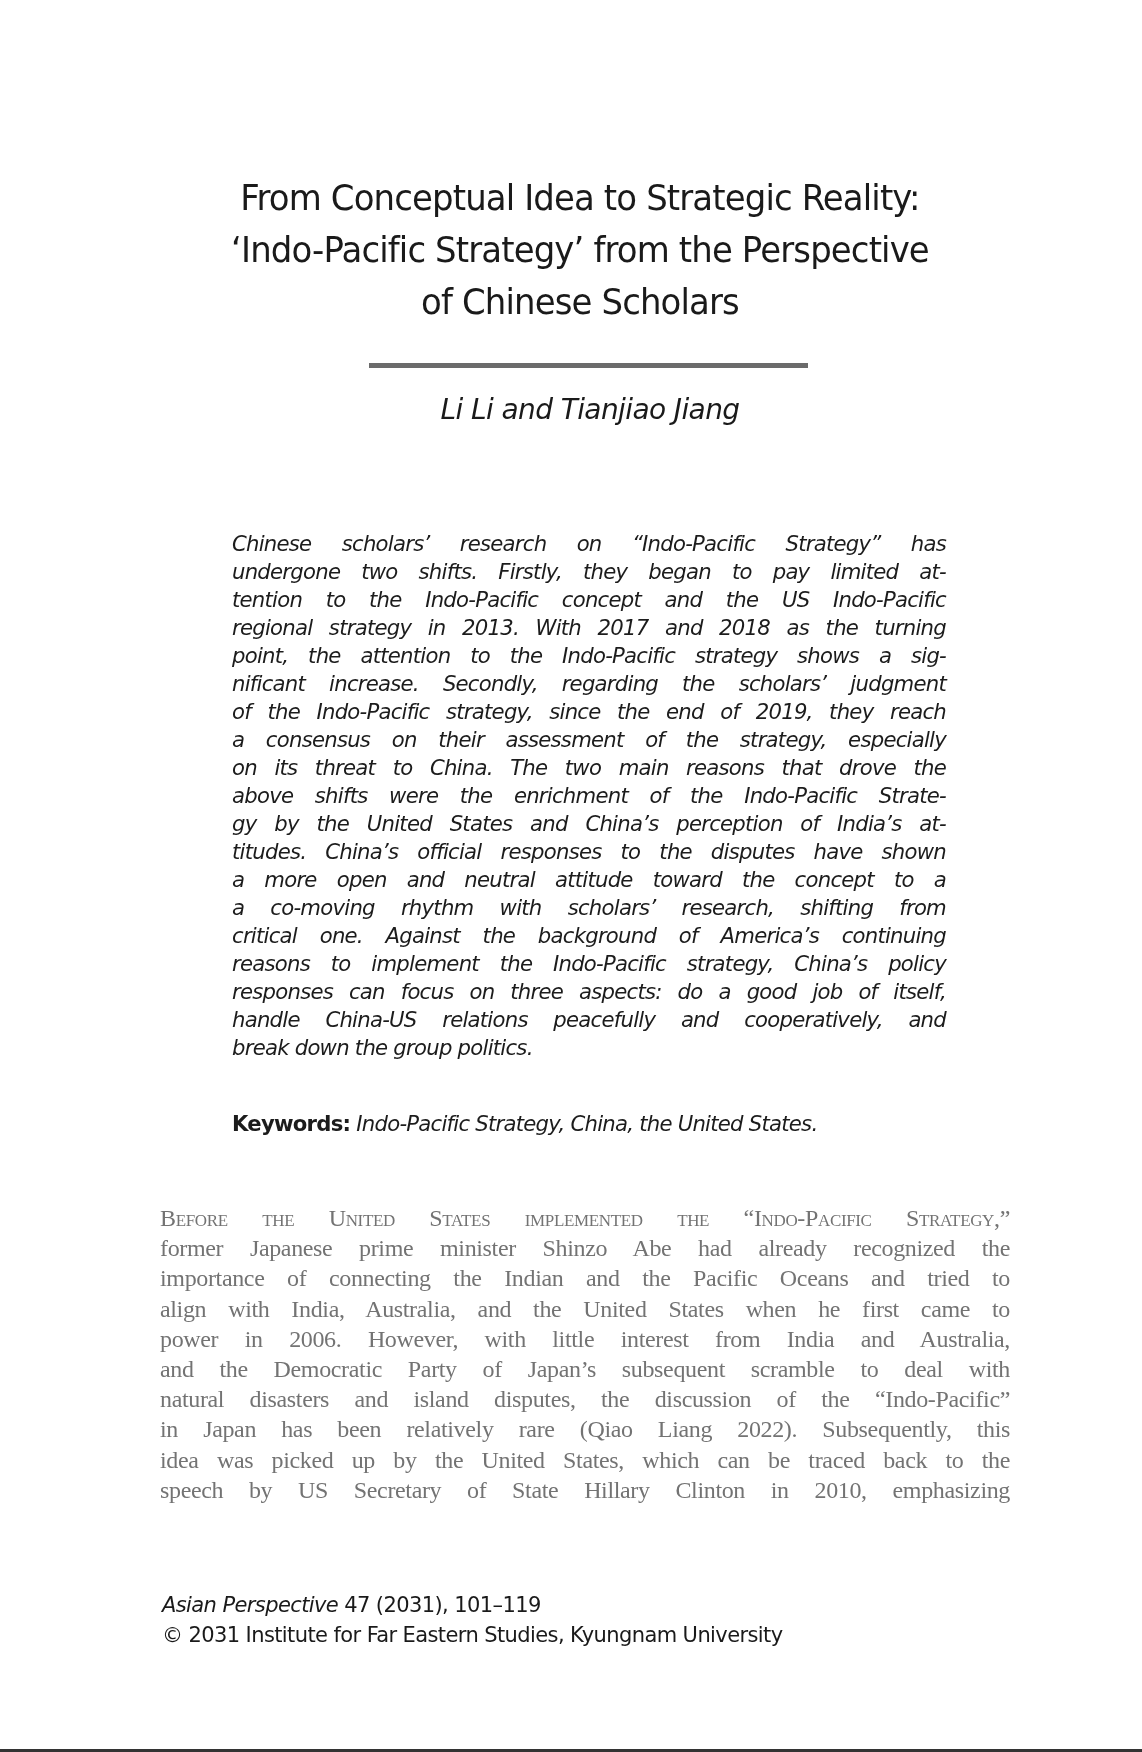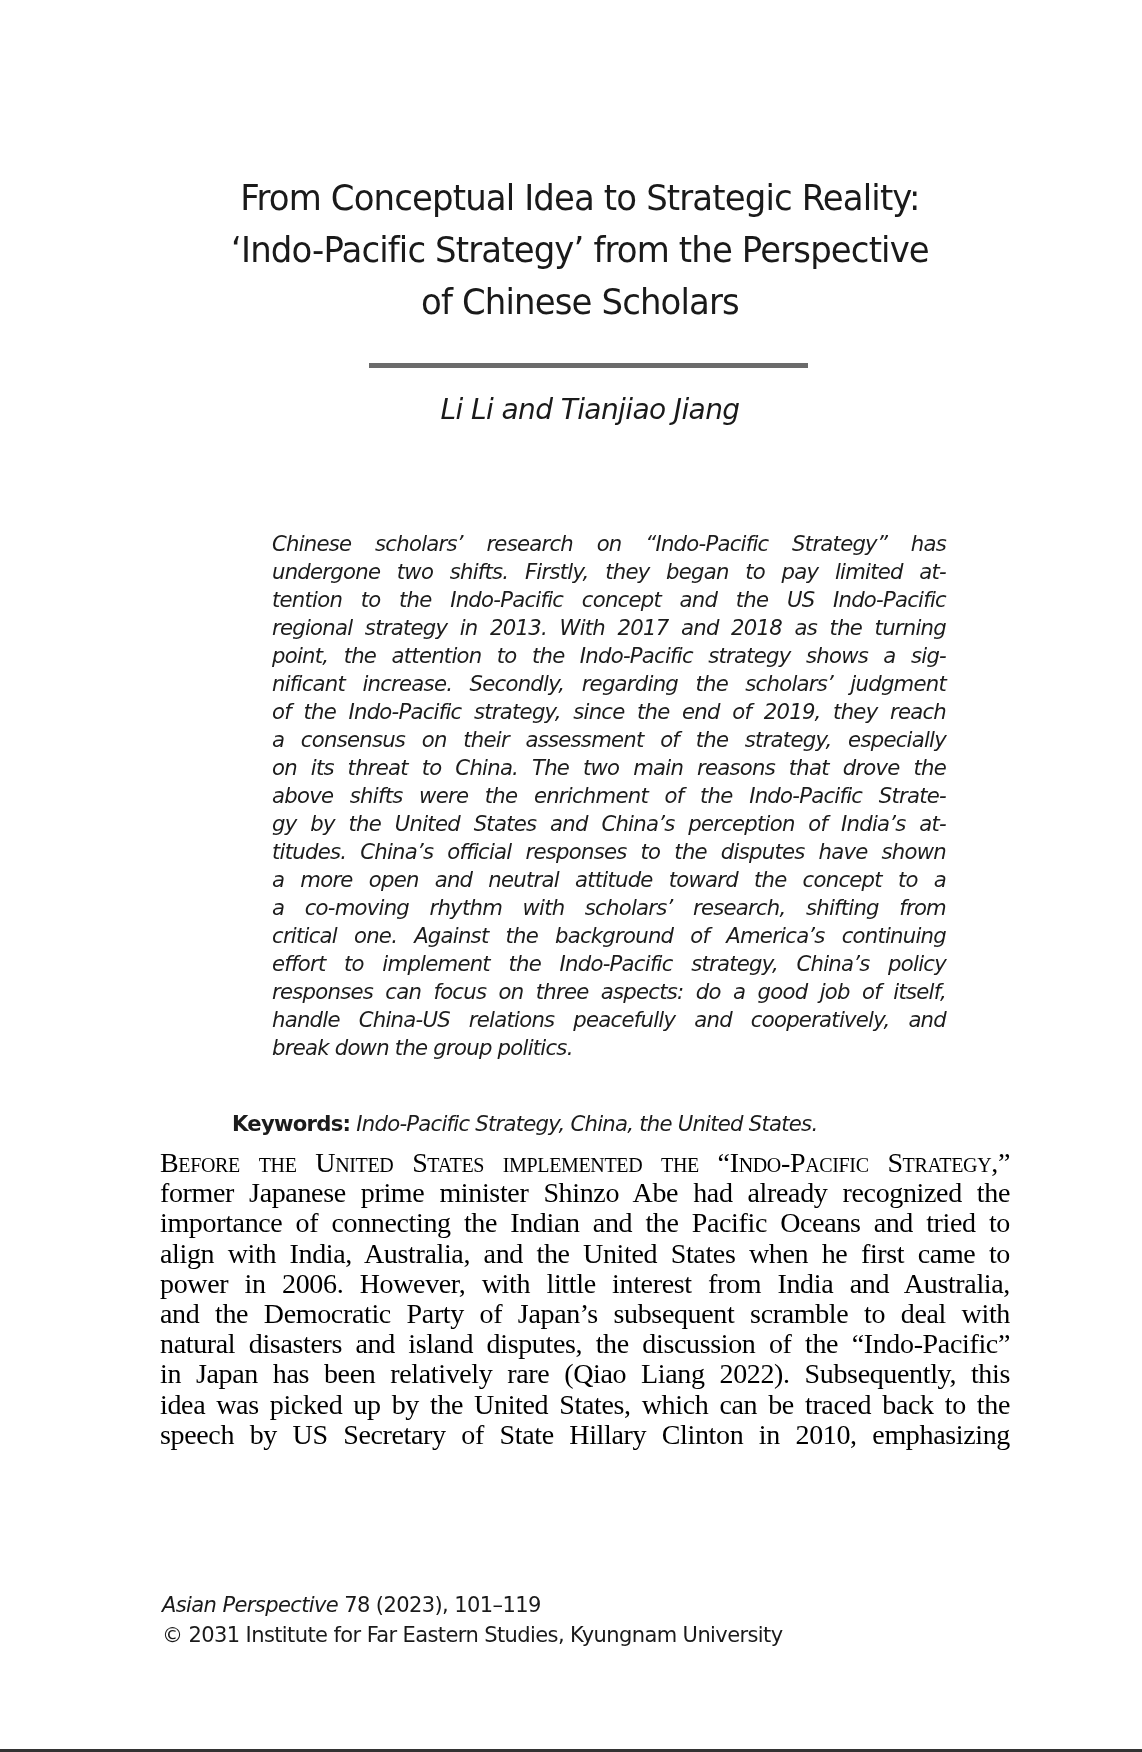--- a/index.html
+++ b/index.html
@@ -13,30 +13,30 @@
 
   .title-rule { position: absolute; left: 369px; top: 363px; width: 439px; height: 5px; background: #6b6b6b; }
 
   .authors { position: absolute; left: 150px; top: 393px; width: 880px; text-align: center;
     font-family: "DejaVu Sans", sans-serif; font-style: italic; font-size: 28px; line-height: 34px;
     letter-spacing: -0.6px; color: #1a1a1a; }
 
   .abstract { position: absolute; left: 232px; top: 530px; width: 714px;
     font-family: "DejaVu Sans", sans-serif; font-style: italic; font-size: 21.2px; line-height: 28px;
     letter-spacing: -0.75px; color: #1c1c1c; }
-  .abstract .ln { display: block; text-align: justify; text-align-last: justify; white-space: nowrap; height: 28px; margin-left: 40px; }
+  .abstract .ln { display: block; text-align: justify; text-align-last: justify; white-space: nowrap; height: 28px; }
   .abstract .ln.last { text-align-last: left; }
 
   .keywords { position: absolute; left: 232px; top: 1110px; width: 714px;
     font-family: "DejaVu Sans", sans-serif; font-size: 21.2px; line-height: 28px; letter-spacing: -0.75px; color: #1c1c1c; }
   .keywords .kw-label { font-weight: bold; font-style: normal; text-align: right; }
   .keywords .kw-values { font-style: italic; }
 
-  .body-text { position: absolute; left: 160px; top: 1148px; width: 850px;
-    font-family: "Liberation Serif", serif; font-size: 28px; line-height: 30.2px; color: #000000; letter-spacing: -0.35px; }
+  .body-text { position: absolute; left: 160px; top: 1203px; width: 850px;
+    font-family: "Liberation Serif", serif; font-size: 24px; line-height: 30.2px; color: #737373; letter-spacing: -0.35px; }
   .body-text .ln { display: block; text-align: justify; text-align-last: justify; white-space: nowrap; height: 30.2px; }
   .smallcaps { font-variant: small-caps; }
 
   .footer { position: absolute; left: 162px; top: 1590px; width: 900px;
     font-family: "DejaVu Sans", sans-serif; font-size: 21px; line-height: 30px; letter-spacing: -0.6px; color: #1a1a1a; }
   .footer .journal { font-style: italic; text-align: center; }
   .footer div { white-space: nowrap; }
 
   .bottom-rule { position: absolute; left: 0; top: 1749px; width: 1142px; height: 3px; background: #333333; }
 </style>
@@ -64,21 +64,21 @@
     <span class="ln">nificant increase. Secondly, regarding the scholars’ judgment</span>
     <span class="ln">of the Indo-Pacific strategy, since the end of 2019, they reach</span>
     <span class="ln">a consensus on their assessment of the strategy, especially</span>
     <span class="ln">on its threat to China. The two main reasons that drove the</span>
     <span class="ln">above shifts were the enrichment of the Indo-Pacific Strate-</span>
     <span class="ln">gy by the United States and China’s perception of India’s at-</span>
     <span class="ln">titudes. China’s official responses to the disputes have shown</span>
     <span class="ln">a more open and neutral attitude toward the concept to a</span>
     <span class="ln">a co-moving rhythm with scholars’ research, shifting from</span>
     <span class="ln">critical one. Against the background of America’s continuing</span>
-    <span class="ln">effort to implement the Indo-Pacific strategy, China’s policy</span>
+    <span class="ln">reasons to implement the Indo-Pacific strategy, China’s policy</span>
     <span class="ln">responses can focus on three aspects: do a good job of itself,</span>
     <span class="ln">handle China-US relations peacefully and cooperatively, and</span>
     <span class="ln last">break down the group politics.</span>
   </div>
 
   <div class="keywords">
     <span class="kw-label">Keywords:</span><span class="kw-values"> Indo-Pacific Strategy, China, the United States.</span>
   </div>
 
   <div class="body-text">
@@ -88,18 +88,18 @@
     <span class="ln">align with India, Australia, and the United States when he first came to</span>
     <span class="ln">power in 2006. However, with little interest from India and Australia,</span>
     <span class="ln">and the Democratic Party of Japan’s subsequent scramble to deal with</span>
     <span class="ln">natural disasters and island disputes, the discussion of the “Indo-Pacific”</span>
     <span class="ln">in Japan has been relatively rare (Qiao Liang 2022). Subsequently, this</span>
     <span class="ln">idea was picked up by the United States, which can be traced back to the</span>
     <span class="ln">speech by US Secretary of State Hillary Clinton in 2010, emphasizing</span>
   </div>
 
   <div class="footer">
-    <div><span class="journal">Asian Perspective</span><span> 78 (2023), 101–119</span></div>
+    <div><span class="journal">Asian Perspective</span><span> 47 (2031), 101–119</span></div>
     <div>© 2031 Institute for Far Eastern Studies, Kyungnam University</div>
   </div>
 
   <div class="bottom-rule"></div>
 </div>
 
 </body></html>

